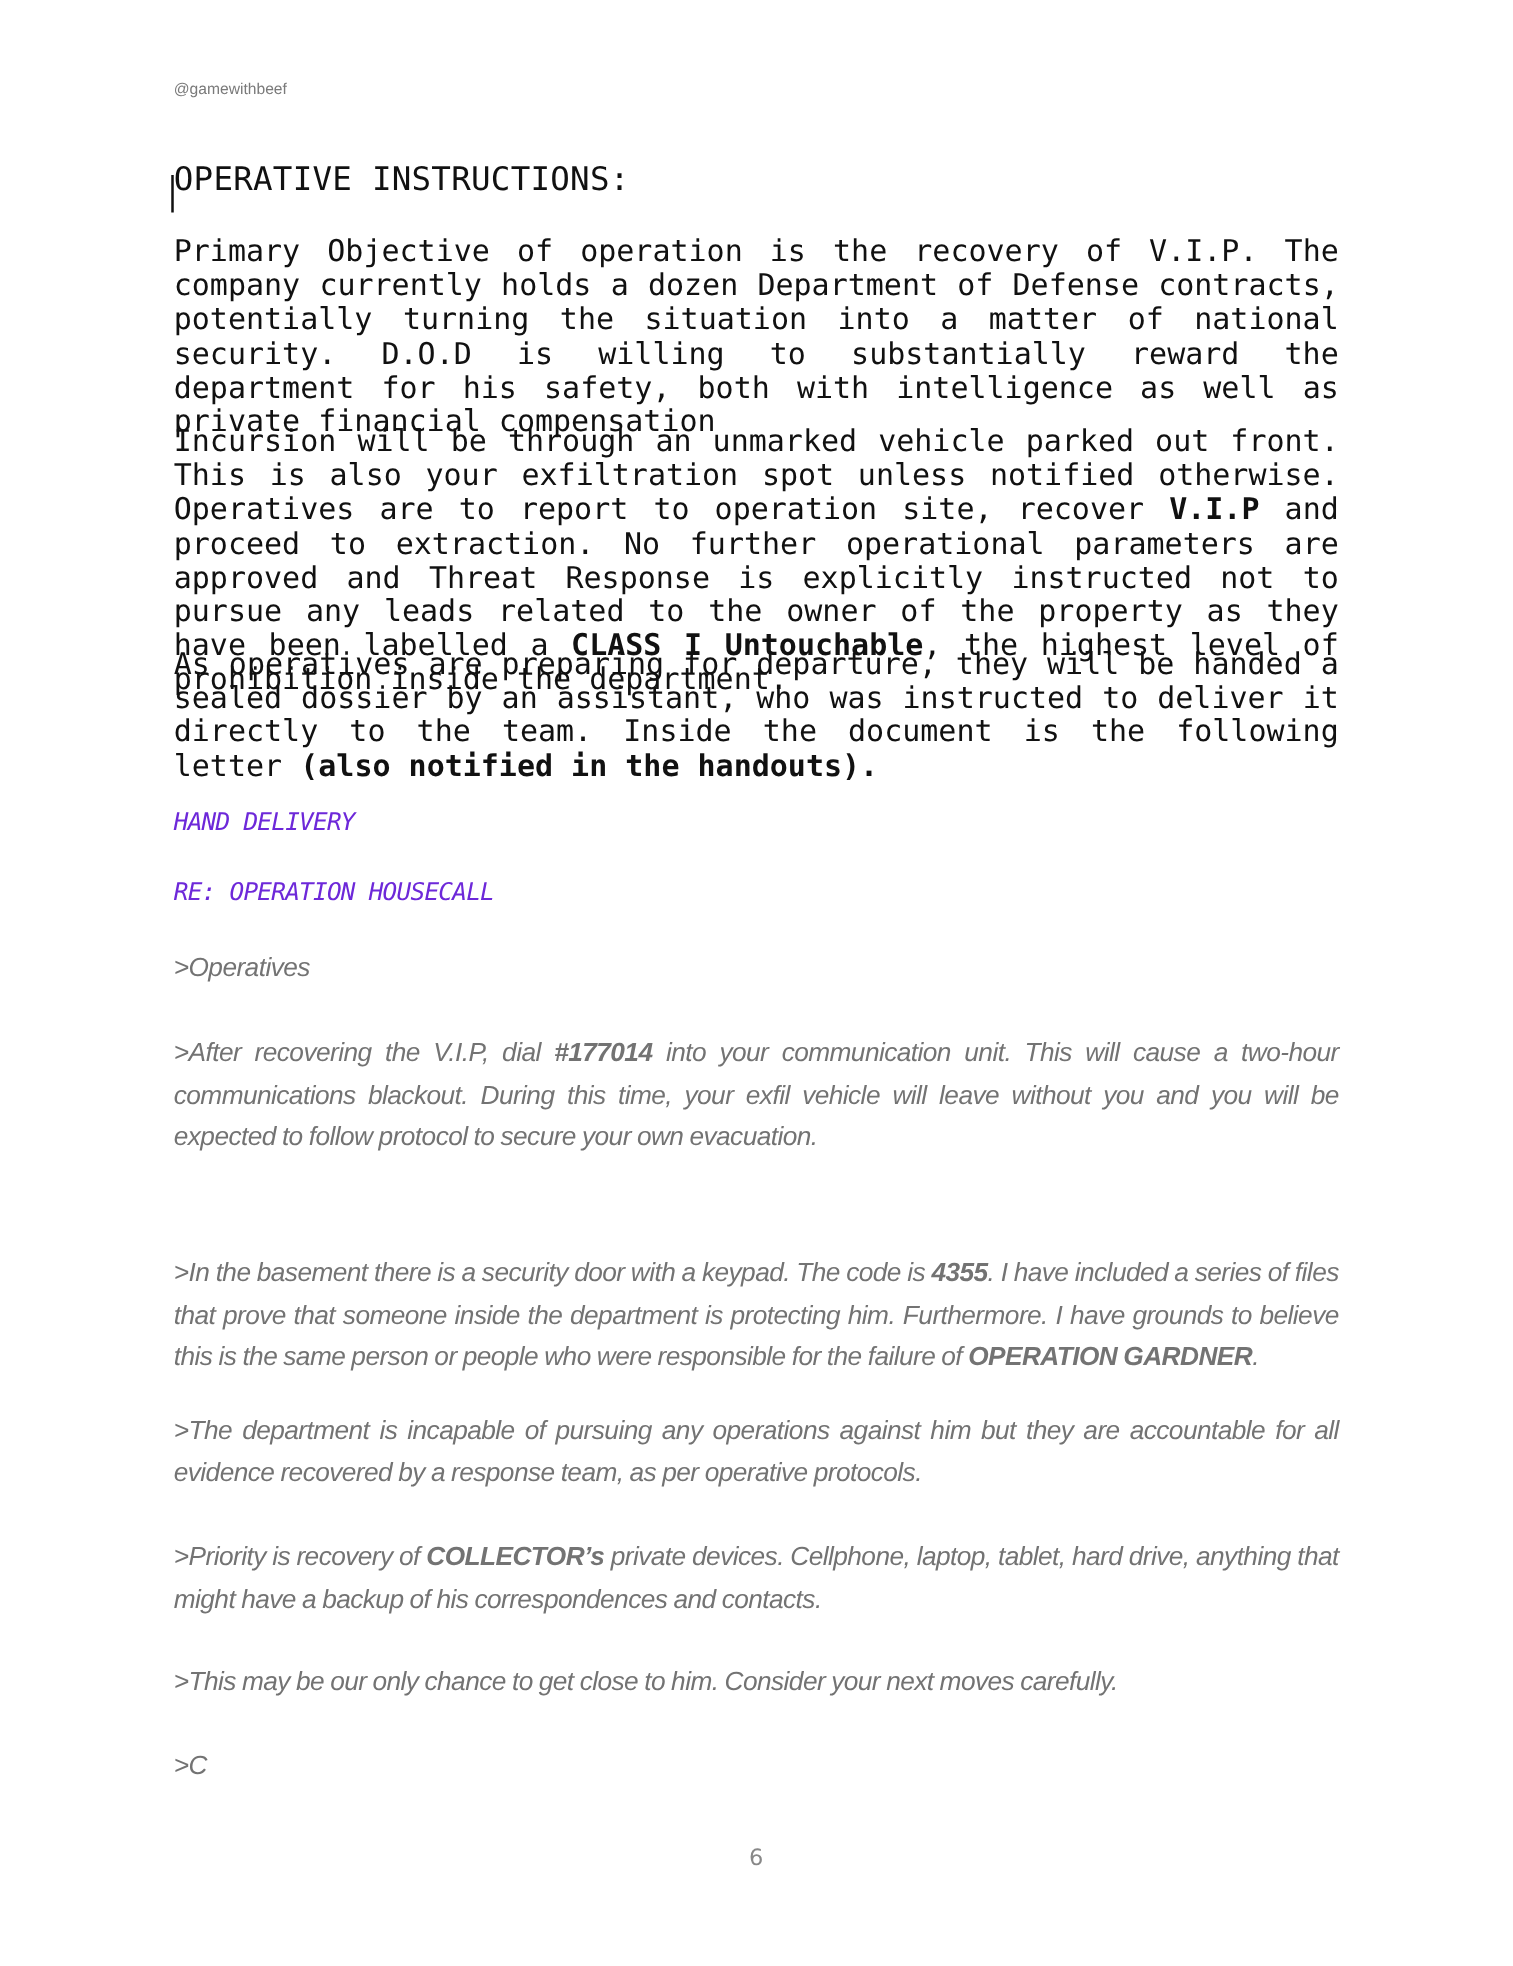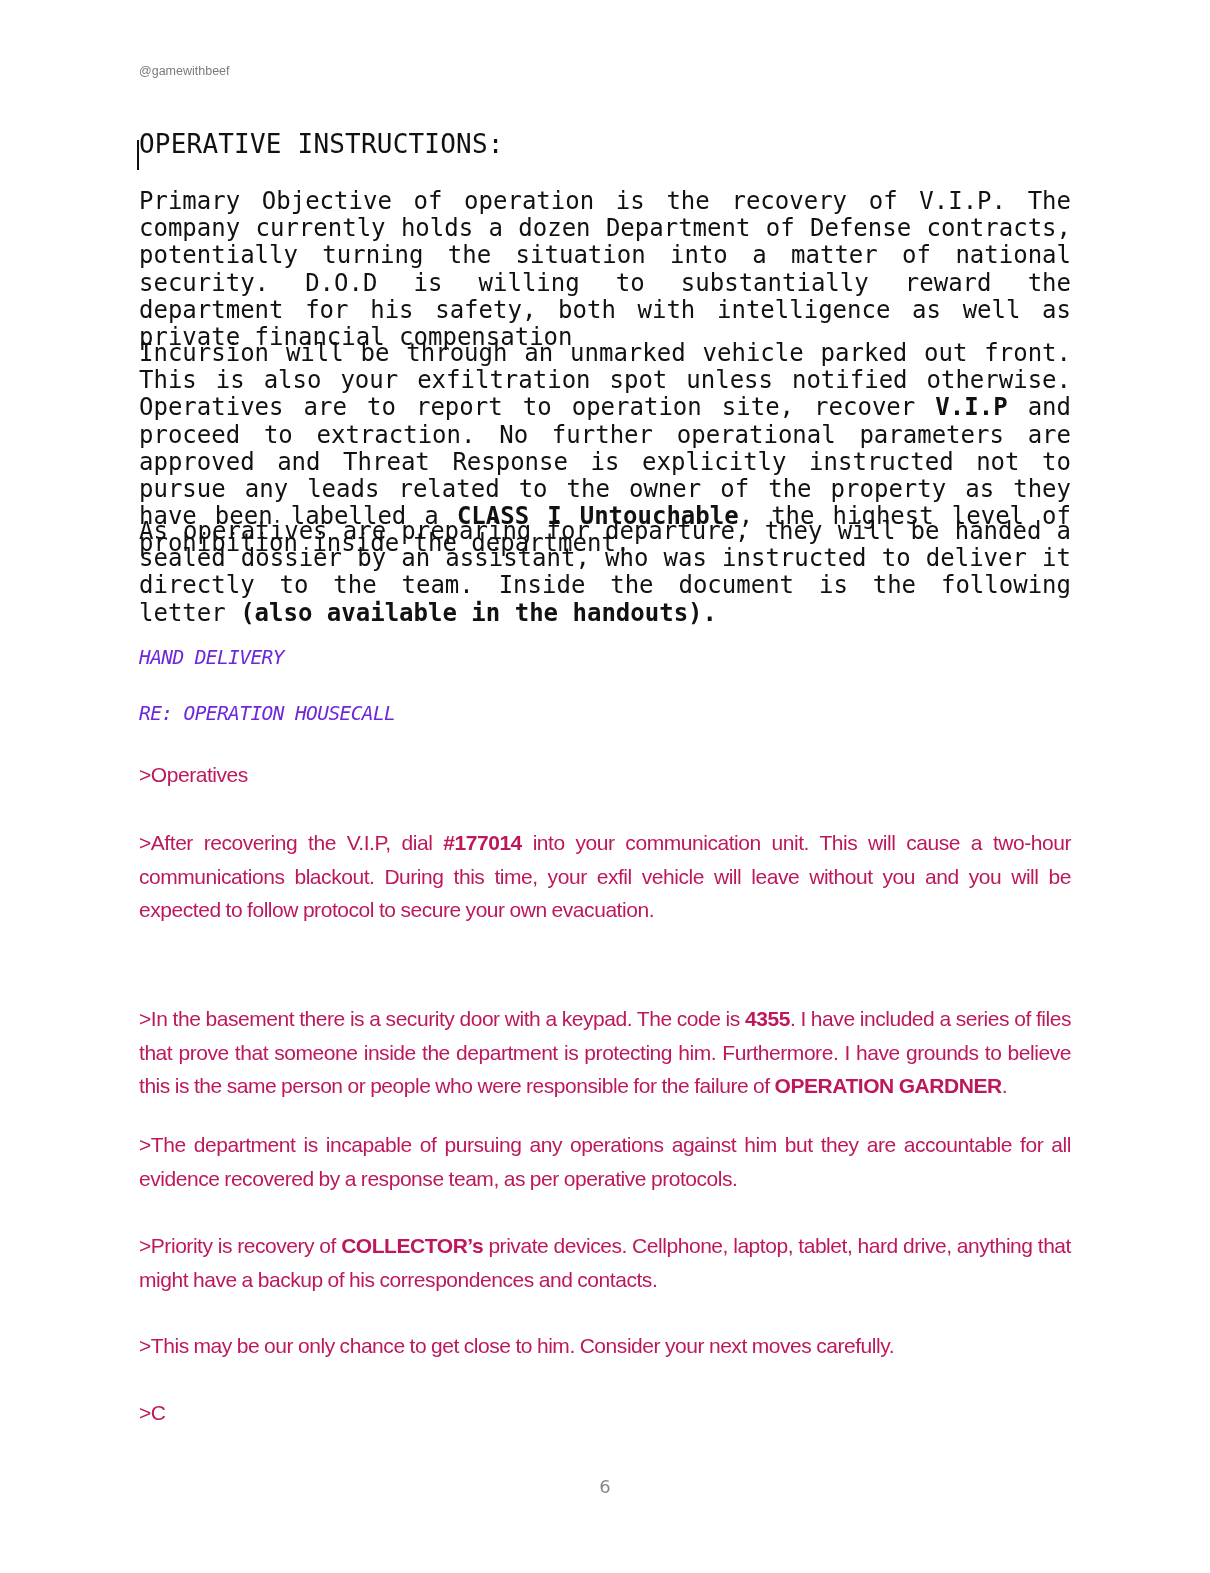--- a/index.html
+++ b/index.html
@@ -28,22 +28,22 @@
     #p3 { top: 518px; }
     .letter-head {
       position: absolute; left: 139px;
       font-family: "DejaVu Sans Mono", monospace; font-style: italic; font-size: 19.5px;
       letter-spacing: -0.6px; color: #6d28d9; margin: 0;
     }
     #lh1 { top: 646px; }
     #lh2 { top: 702px; }
     .letter-para {
       position: absolute; left: 139px; width: 932px;
-      font-family: "Liberation Sans", sans-serif; font-size: 21px;
-      line-height: 33.5px; text-align: justify; color: #be185d; margin: 0;
+      font-family: "Liberation Sans", sans-serif; font-style: italic; font-size: 21px;
+      line-height: 33.5px; text-align: justify; color: #737373; margin: 0;
       letter-spacing: -0.45px; word-spacing: -0.5px;
     }
     .letter-para b { font-weight: bold; }
     #l0 { top: 758px; }
     #l1 { top: 826px; }
     #l2 { top: 960px; margin-top: 42px; }
     #l3 { top: 1128px; }
     #l4 { top: 1229px; }
     #l5 { top: 1329px; }
     #l6 { top: 1396px; }
@@ -59,21 +59,21 @@
 
   <div class="header-tag">@gamewithbeef</div>
 
   <div class="caret"></div>
   <h1 class="title">OPERATIVE INSTRUCTIONS:</h1>
 
   <p class="mono-para" id="p1">Primary Objective of operation is the recovery of V.I.P. The company currently holds a dozen Department of Defense contracts, potentially turning the situation into a matter of national security. D.O.D is willing to substantially reward the department for his safety, both with intelligence as well as private financial compensation</p>
 
   <p class="mono-para" id="p2"><span>Incursion will be through an unmarked vehicle parked out front. This is also your exfiltration spot unless notified otherwise. Operatives are to report to operation site, recover </span><b>V.I.P</b><span> and proceed to extraction. No further operational parameters are approved and Threat Response is explicitly instructed not to pursue any leads related to the owner of the property as they have been labelled a </span><b>CLASS I Untouchable</b><span>, the highest level of prohibition inside the department.</span></p>
 
-  <p class="mono-para" id="p3"><span>As operatives are preparing for departure, they will be handed a sealed dossier by an assistant, who was instructed to deliver it directly to the team. Inside the document is the following letter </span><b>(also available in the handouts).</b></p>
+  <p class="mono-para" id="p3"><span>As operatives are preparing for departure, they will be handed a sealed dossier by an assistant, who was instructed to deliver it directly to the team. Inside the document is the following letter </span><b>(also notified in the handouts).</b></p>
 
   <div class="letter-head" id="lh1">HAND DELIVERY</div>
   <div class="letter-head" id="lh2">RE: OPERATION HOUSECALL</div>
 
   <p class="letter-para" id="l0">&gt;Operatives</p>
 
   <p class="letter-para" id="l1"><span>&gt;After recovering the V.I.P, dial </span><b>#177014</b><span> into your communication unit. This will cause a two-hour communications blackout. During this time, your exfil vehicle will leave without you and you will be expected to follow protocol to secure your own evacuation.</span></p>
 
   <p class="letter-para" id="l2"><span>&gt;In the basement there is a security door with a keypad. The code is </span><b>4355</b><span>. I have included a series of files that prove that someone inside the department is protecting him. Furthermore. I have grounds to believe this is the same person or people who were responsible for the failure of </span><b>OPERATION GARDNER</b><span>.</span></p>
 

